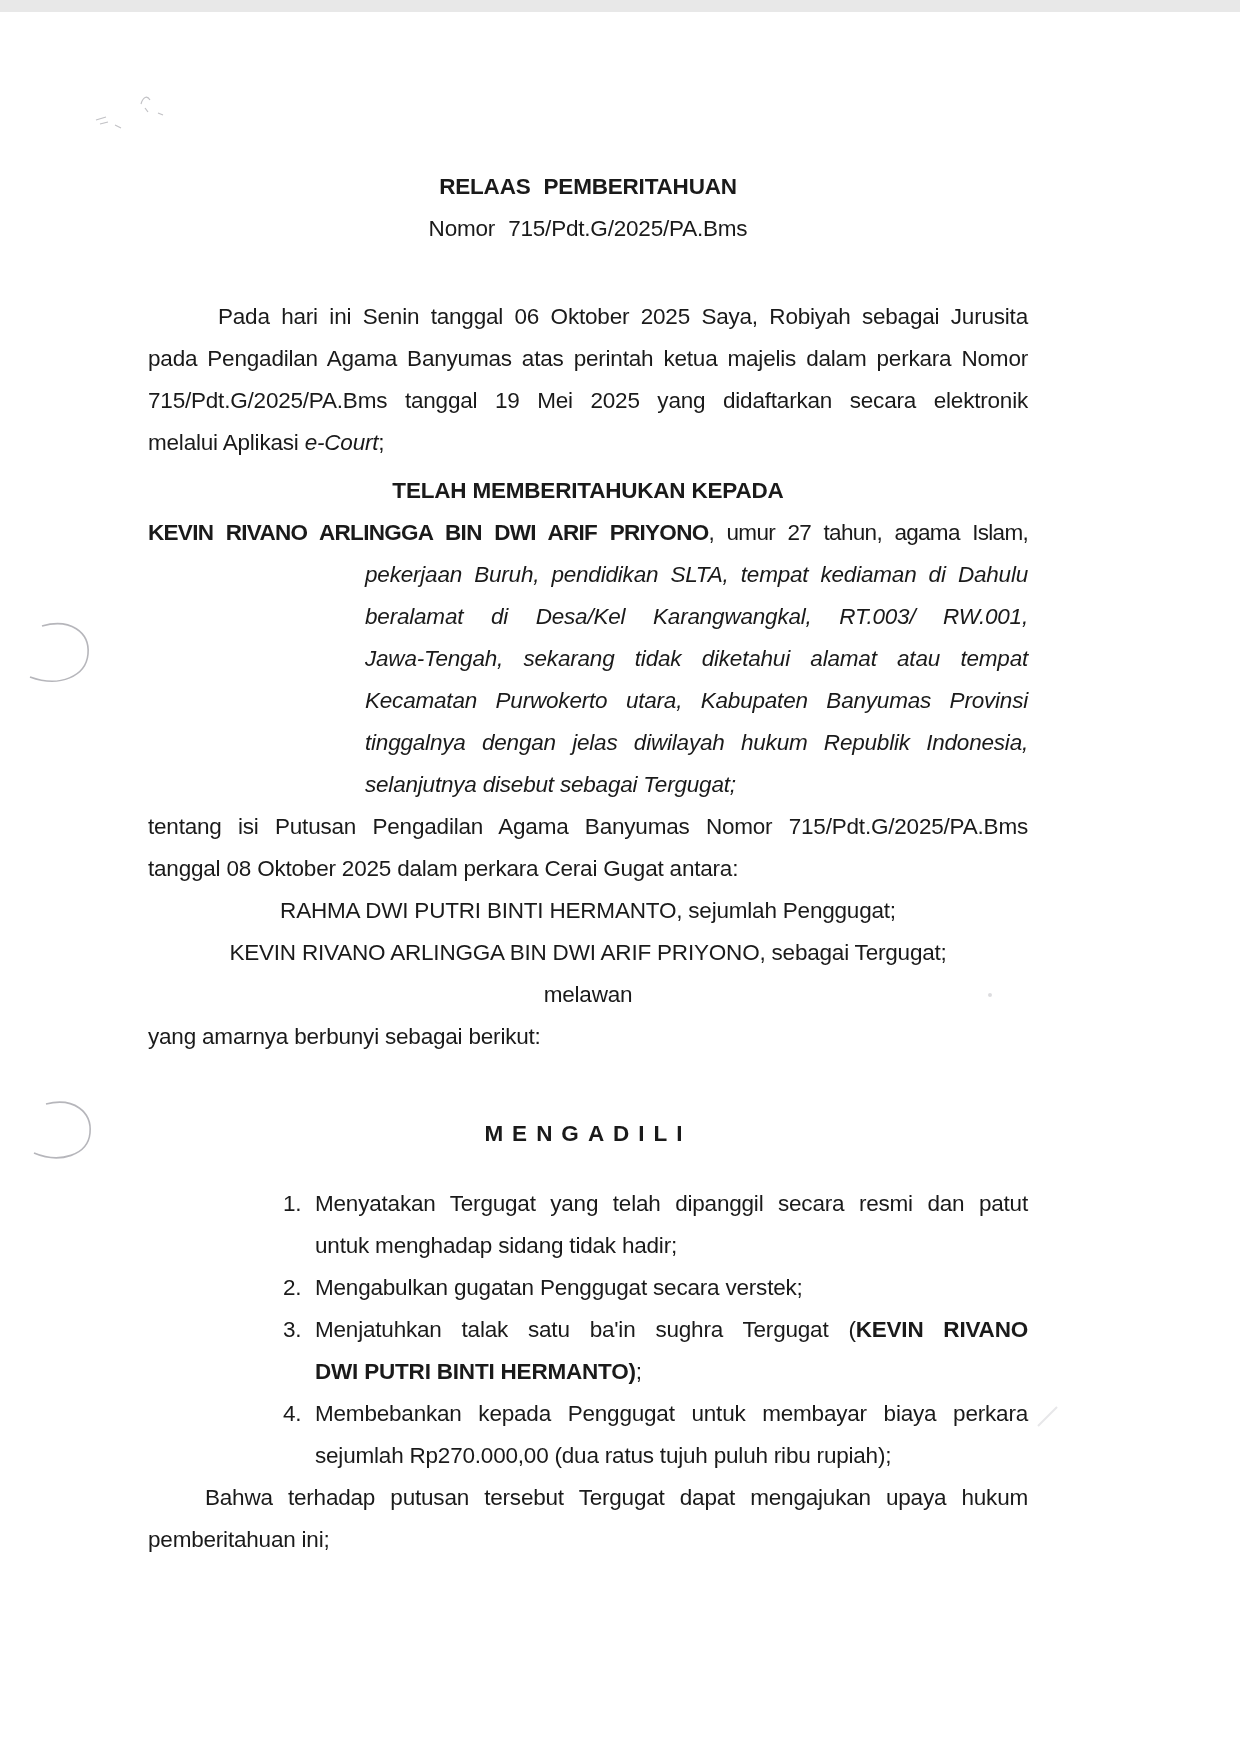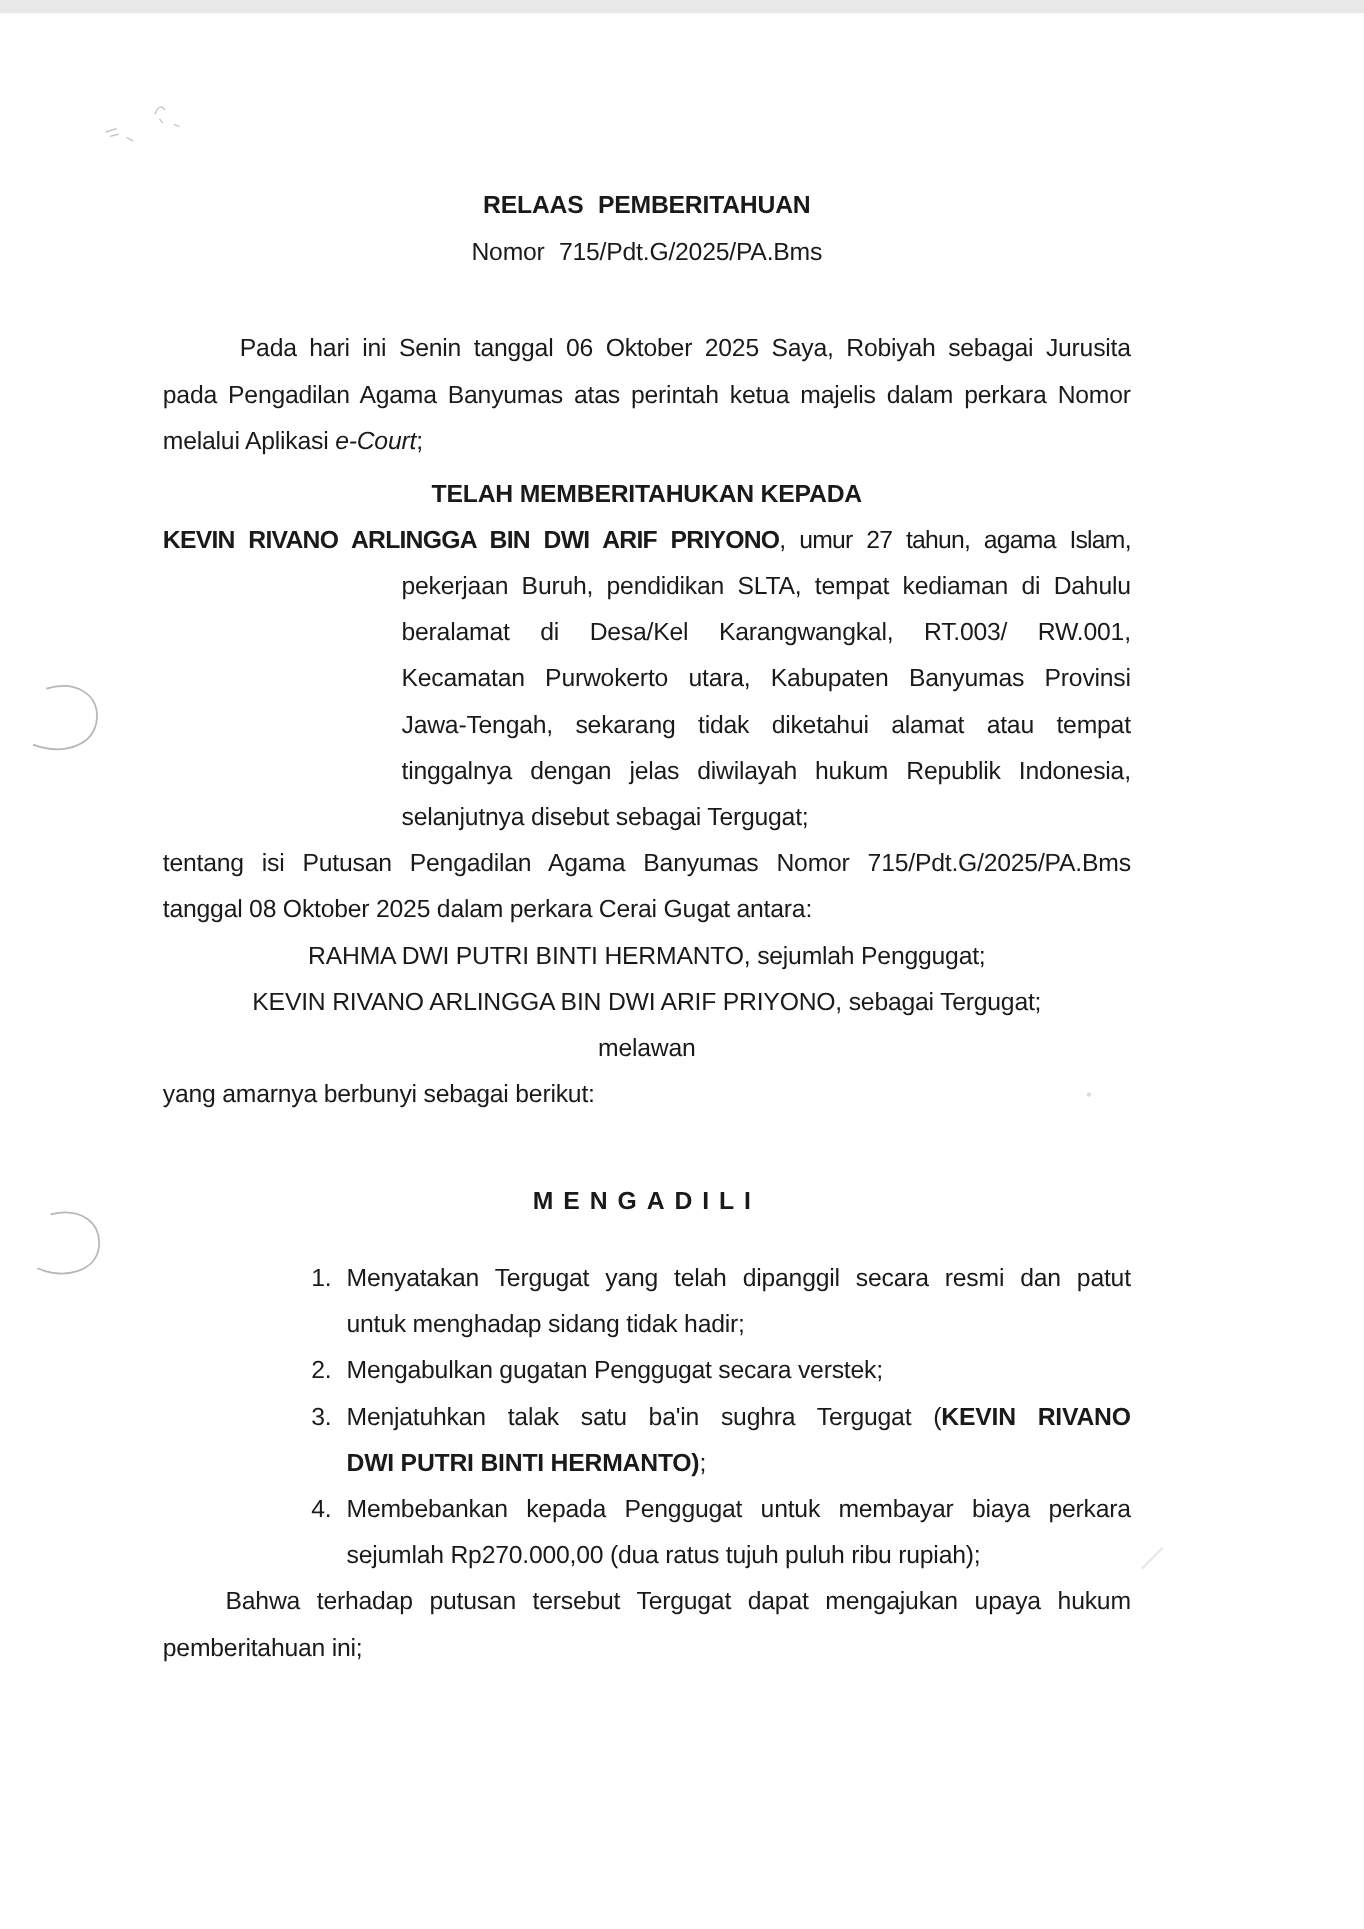--- a/index.html
+++ b/index.html
@@ -24,21 +24,21 @@
   .ln { height:42px; }
   .stretch { text-align:justify; text-align-last:justify; }
   .center { text-align:center; }
   .bold { font-weight:700; }
   .title { font-weight:700; word-spacing:7px; }
   .nomor { word-spacing:7px; }
   .opening { margin-top:46px; }
   .notice { margin-top:6px; }
   .indent1 { text-indent:70px; }
   .indent2 { text-indent:57px; }
-  .party .ind { margin-left:217px; }
+  .party .ind { margin-left:217px;font-style:italic; }
   .party .tight { letter-spacing:-0.7px; }
   .tight2 { letter-spacing:-0.5px; }
   .verdict-heading { font-weight:700; letter-spacing:9px; margin:55px 0 28px; }
   .vitem { position:relative; margin-left:167px; width:713px; }
   .vitem .num { position:absolute; left:-32px; top:0; }
   .closing { margin-top:0; }
   b { font-weight:700; }
   i { font-style:italic; }
 </style>
 </head>
@@ -60,31 +60,32 @@
   </svg>
 
   <main class="content">
 
     <div class="ln center title">RELAAS PEMBERITAHUAN</div>
     <div class="ln center nomor">Nomor 715/Pdt.G/2025/PA.Bms</div>
 
     <div class="opening">
       <div class="ln stretch indent1">Pada hari ini Senin tanggal 06 Oktober 2025 Saya, Robiyah sebagai Jurusita</div>
       <div class="ln stretch">pada Pengadilan Agama Banyumas atas perintah ketua majelis dalam perkara Nomor</div>
+      <div class="ln stretch">715/Pdt.G/2025/PA.Bms tanggal 19 Mei 2025 yang didaftarkan secara elektronik</div>
       <div class="ln"><span>melalui Aplikasi </span><i>e-Court</i><span>;</span></div>
     </div>
 
     <div class="ln center bold notice">TELAH MEMBERITAHUKAN KEPADA</div>
 
     <div class="party">
       <div class="ln stretch tight"><b>KEVIN RIVANO ARLINGGA BIN DWI ARIF PRIYONO</b><span>, umur 27 tahun, agama Islam,</span></div>
       <div class="ln stretch ind">pekerjaan Buruh, pendidikan SLTA, tempat kediaman di Dahulu</div>
       <div class="ln stretch ind">beralamat di Desa/Kel Karangwangkal, RT.003/ RW.001,</div>
+      <div class="ln stretch ind">Jawa-Tengah, sekarang tidak diketahui alamat atau tempat</div>
       <div class="ln stretch ind">Kecamatan Purwokerto utara, Kabupaten Banyumas Provinsi</div>
-      <div class="ln stretch ind">Jawa-Tengah, sekarang tidak diketahui alamat atau tempat</div>
       <div class="ln stretch ind">tinggalnya dengan jelas diwilayah hukum Republik Indonesia,</div>
       <div class="ln ind">selanjutnya disebut sebagai Tergugat;</div>
     </div>
 
     <div>
       <div class="ln stretch">tentang isi Putusan Pengadilan Agama Banyumas Nomor 715/Pdt.G/2025/PA.Bms</div>
       <div class="ln">tanggal 08 Oktober 2025 dalam perkara Cerai Gugat antara:</div>
     </div>
 
     <div class="ln center">RAHMA DWI PUTRI BINTI HERMANTO, sejumlah Penggugat;</div>

